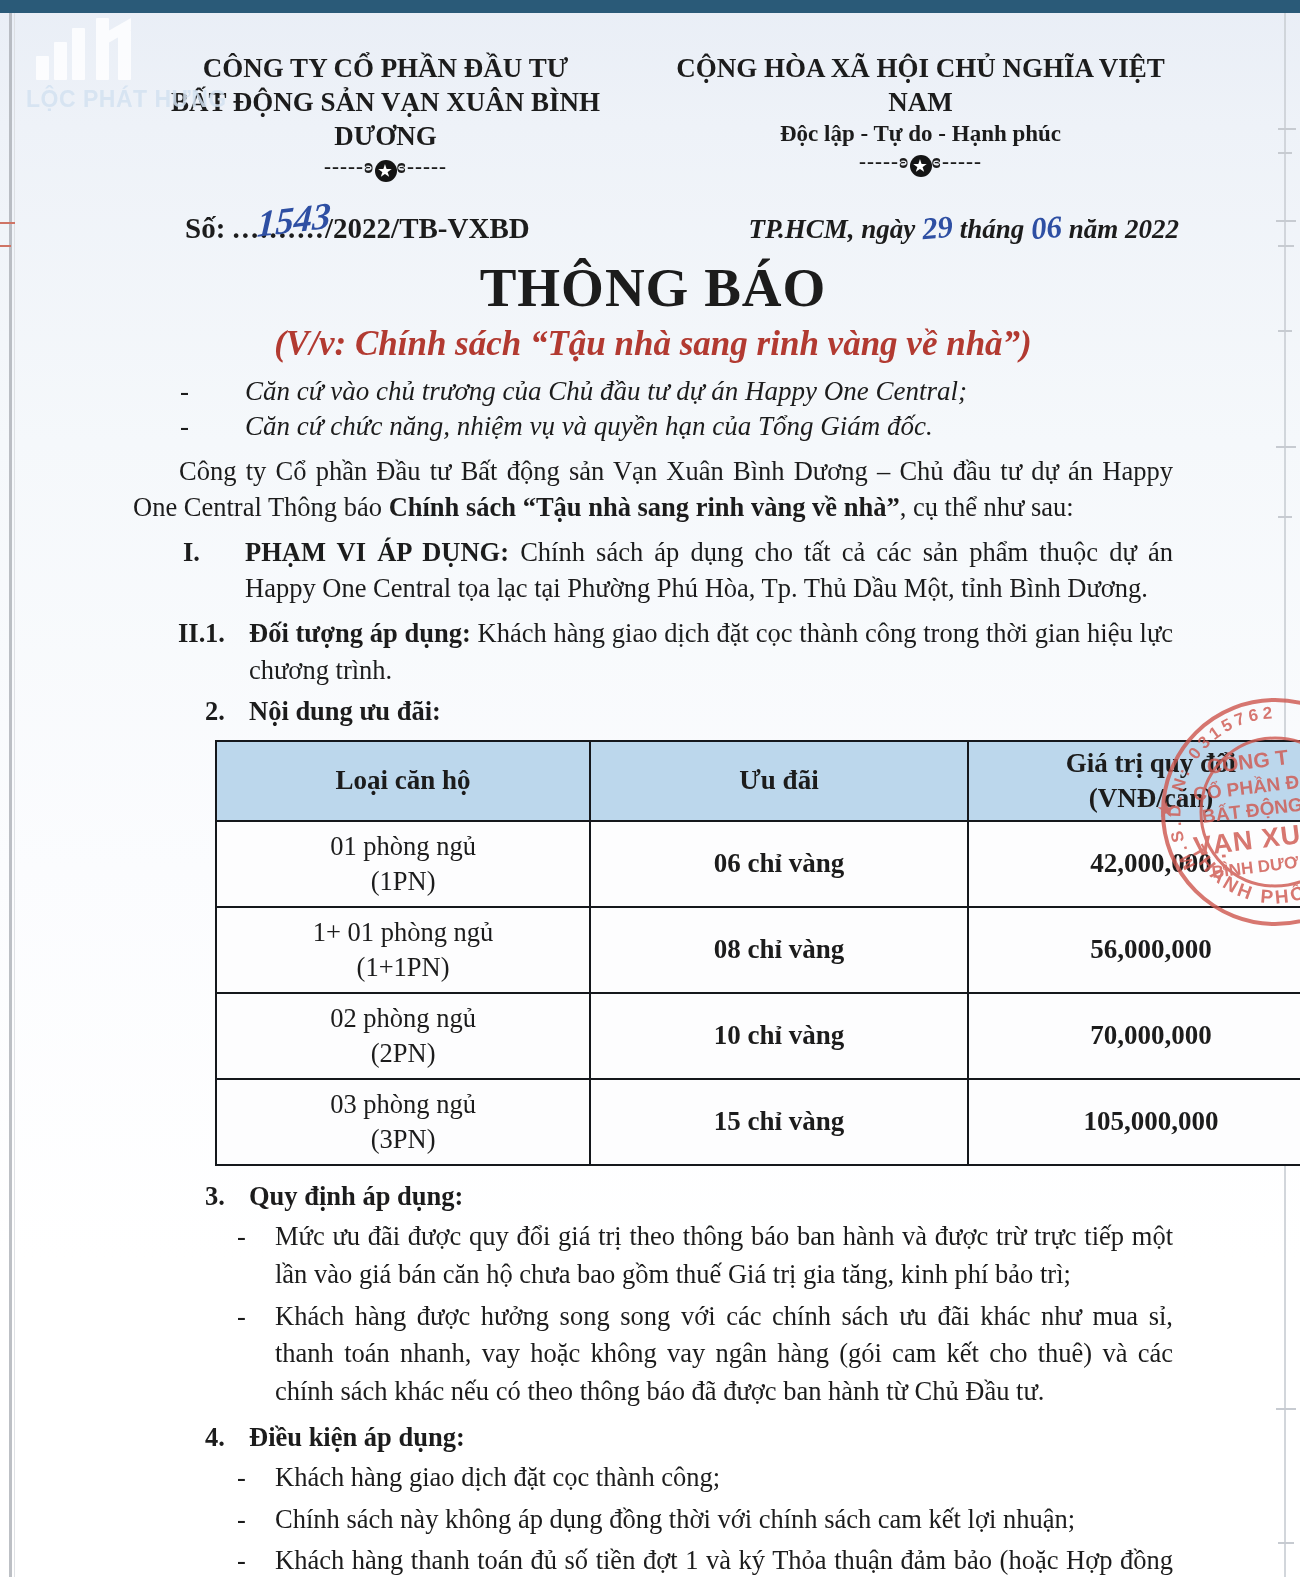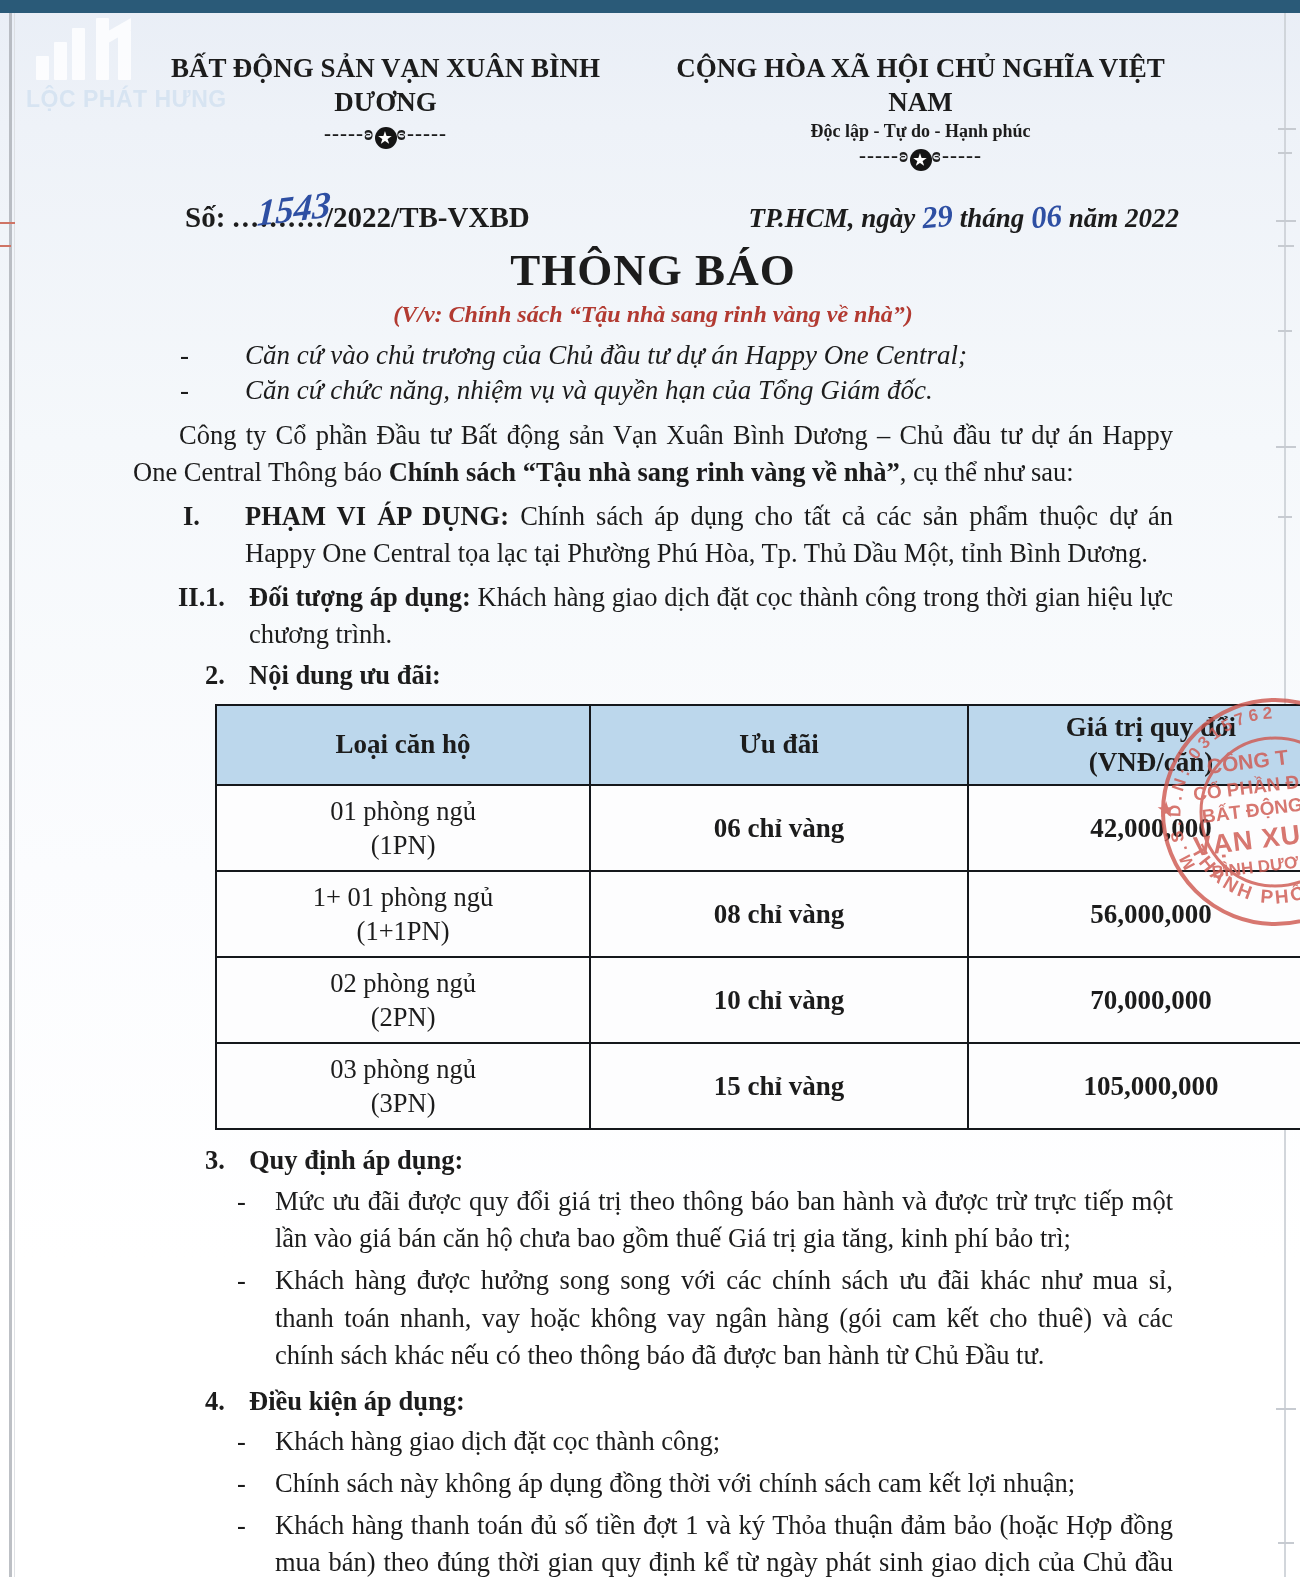--- a/index.html
+++ b/index.html
@@ -14,33 +14,33 @@
   .tick{position:absolute;height:2px;background:#c7cbd1;}
   .tick.red{background:#cf7465;}
   
   .wm{position:absolute;left:26px;top:16px;width:190px;z-index:5;opacity:.85;}
   .wm-text{font-family:"Liberation Sans","DejaVu Sans",sans-serif;font-weight:bold;
            font-size:23px;color:#d4e2f1;letter-spacing:.5px;margin-top:2px;white-space:nowrap;}
   
   .content{position:absolute;left:133px;top:52px;width:1040px;z-index:2;}
   .hdr{display:flex;justify-content:space-between;align-items:flex-start;}
   .hdr-block{width:505px;text-align:center;font-weight:bold;font-size:27px;line-height:1.25;}
-  .hdr-block .sub{font-size:18px;}
+  .hdr-block .sub{font-size:23px;}
   .orn{font-size:21px;font-weight:bold;letter-spacing:1px;margin-top:2px;line-height:1.1;}
   .orn .star{display:inline-block;width:22px;height:22px;border-radius:50%;background:#141414;
              color:#fff;font-size:15px;line-height:22px;vertical-align:-3px;}
   .docrow{display:flex;justify-content:space-between;align-items:baseline;margin-top:28px;}
   .so-line{margin-left:52px;font-size:29px;font-weight:bold;position:relative;white-space:nowrap;}
   .so-dots{letter-spacing:2px;}
   .hw{color:#2e4fa3;font-style:italic;font-weight:600;}
   .hw-no{position:absolute;left:72px;top:-14px;font-size:37px;transform:rotate(-7deg) skewX(-10deg);}
   .dateline{font-size:27px;font-style:italic;font-weight:600;white-space:nowrap;margin-right:-6px;}
   .hw-inline{display:inline-block;font-size:31px;transform:rotate(-5deg);font-weight:bold;}
-  .title{text-align:center;font-size:45px;font-weight:bold;letter-spacing:1px;margin-top:10px;line-height:1.15;}
-  .subject{text-align:center;font-size:24px;font-weight:bold;font-style:italic;color:#b23a31;margin-top:4px;}
+  .title{text-align:center;font-size:55px;font-weight:bold;letter-spacing:1px;margin-top:10px;line-height:1.15;}
+  .subject{text-align:center;font-size:35px;font-weight:bold;font-style:italic;color:#b23a31;margin-top:4px;}
   .pre{margin-top:10px;}
   .pre-row{position:relative;padding-left:112px;font-style:italic;font-size:27px;line-height:1.32;}
   .pre-dash{position:absolute;left:47px;font-style:normal;}
   .intro{margin-top:8px;font-size:26.5px;line-height:1.38;text-align:justify;text-indent:46px;}
   .sec{position:relative;margin-top:8px;font-size:26.5px;line-height:1.38;}
   .sec-num{position:absolute;left:50px;font-weight:bold;}
   .sec-body{margin-left:112px;text-align:justify;}
   .sec2 .sec-num{left:45px;text-align:right;}
   .item{position:relative;margin-top:5px;font-size:26.5px;line-height:1.38;}
   .item-num{position:absolute;left:72px;font-weight:bold;}
@@ -96,20 +96,21 @@
         <rect x="92" y="14" width="13" height="50" rx="1"></rect>
       </g>
     </svg>
     <div class="wm-text">LỘC PHÁT HƯNG</div>
   </div>
 
   <div class="content">
 
     <div class="hdr">
       <div class="hdr-block">
+        <div>CÔNG TY CỔ PHẦN ĐẦU TƯ</div>
         <div>BẤT ĐỘNG SẢN VẠN XUÂN BÌNH DƯƠNG</div>
         <div class="orn"><span>-----ʚ</span><span class="star">★</span><span>ɞ-----</span></div>
       </div>
       <div class="hdr-block">
         <div>CỘNG HÒA XÃ HỘI CHỦ NGHĨA VIỆT NAM</div>
         <div class="sub">Độc lập - Tự do - Hạnh phúc</div>
         <div class="orn"><span>-----ʚ</span><span class="star">★</span><span>ɞ-----</span></div>
       </div>
     </div>
 

